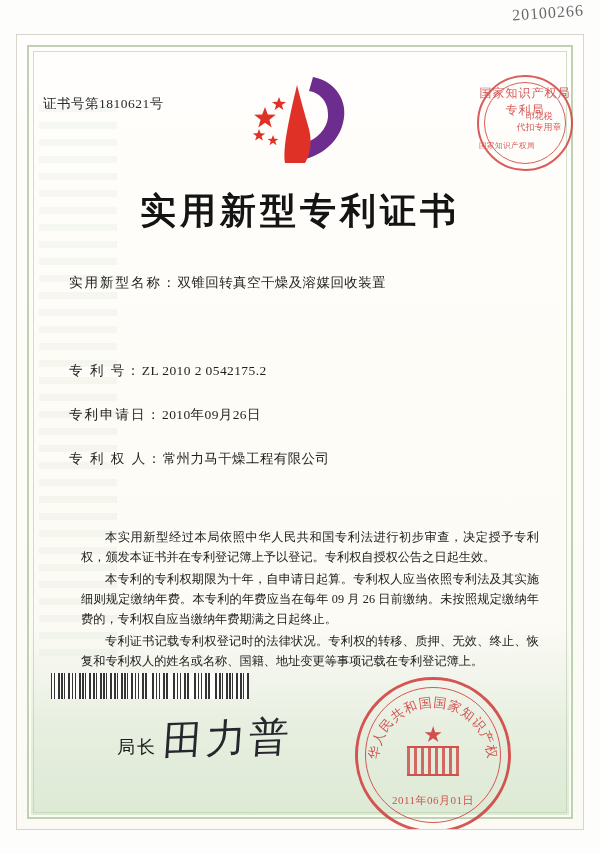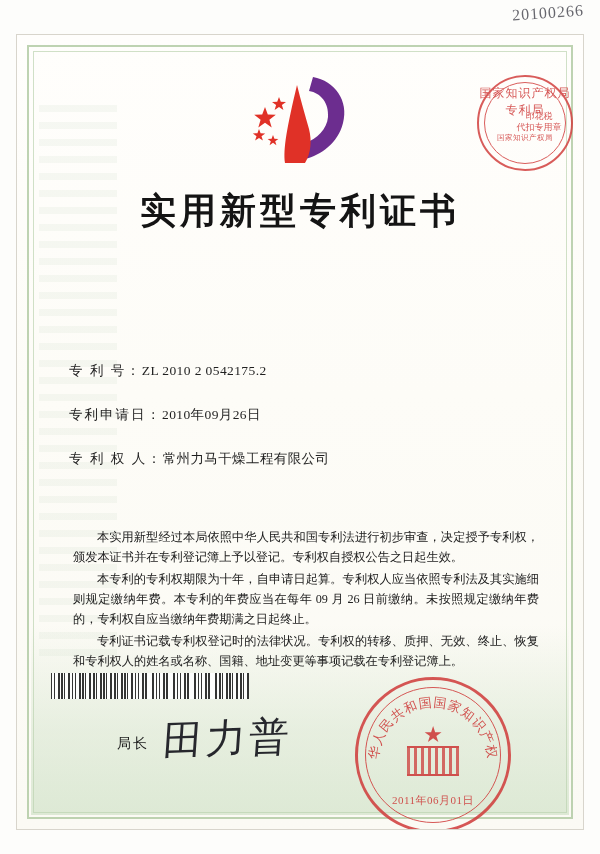--- a/index.html
+++ b/index.html
@@ -147,23 +147,22 @@
     left: 0; top: 34px;
     width: 92px;
     text-align: center;
     font-size: 9px;
     line-height: 11px;
     color: #cf3b3a;
     margin-left: 14px;
   }
   #top-seal .seal-bot {
     position: absolute;
-    left: 0; bottom: 26px;
+    left: 0; bottom: 18px;
     width: 92px;
-    text-align: center;
     font-size: 7.5px;
     letter-spacing: .5px;
     color: #cf3b3a;
   }
 
   
   #main-title {
     position: absolute;
     left: 0; right: 0;
     top: 152px;
@@ -199,21 +198,21 @@
     position: absolute;
     left: 52px;
     top: 492px;
     width: 470px;
     font-size: 12.2px;
     line-height: 20px;
     color: #202020;
     text-align: justify;
   }
   #body-text p {
-    margin: 0 0 2px 4px;
+    margin: 0 0 2px 12px;
     text-indent: 24px;
   }
 
   
   #barcode {
     position: absolute;
     left: 34px;
     top: 638px;
     width: 198px;
     height: 26px;
@@ -226,21 +225,21 @@
         #1b1b1b 7px, #1b1b1b 9px,
         #ffffff 9px, #ffffff 10.5px);
     opacity: .88;
   }
 
   
   #director-label {
     position: absolute;
     left: 100px;
     top: 700px;
-    font-size: 14px;
+    font-size: 18px;
     letter-spacing: 2px;
     color: #1c1c1c;
   }
   #signature {
     position: absolute;
     left: 146px;
     top: 676px;
     font-size: 40px;
     font-family: "DejaVu Serif", serif;
     color: #12121a;
@@ -320,20 +319,21 @@
 
   <div id="scan-id">20100266</div>
 
   <div id="certificate">
     <div id="paper-tint"></div>
     <div id="watermark-band"></div>
     <div id="bottom-wash"></div>
     <div id="frame-outer"></div>
     <div id="frame-inner"></div>
 
+    <div id="cert-no">证书号第1810621号</div>
 
     <div id="logo">
       <svg viewBox="0 0 118 100" width="118" height="100">
 
         <path d="M74 6 C96 10 110 30 104 52 C99 72 82 84 66 88 L66 72 C78 68 88 58 89 46 C90 32 82 22 70 20 Z" fill="#6c2d8f"></path>
 
         <path d="M58 14 C62 30 66 44 70 58 C73 70 72 82 66 92 L46 92 C44 78 48 56 58 14 Z" fill="#e03127"></path>
 
         <g fill="#e03127">
           <polygon points="26,36 28.8,43.6 36.8,43.8 30.4,48.7 32.7,56.5 26,51.8 19.3,56.5 21.6,48.7 15.2,43.8 23.2,43.6"></polygon>
@@ -346,20 +346,23 @@
 
     <div id="top-seal">
       <div class="seal-inner"></div>
       <div class="seal-arc">国家知识产权局专利局</div>
       <div class="seal-mid">印花税<br>代扣专用章</div>
       <div class="seal-bot">国家知识产权局</div>
     </div>
 
     <div id="main-title">实用新型专利证书</div>
 
+    <div class="field" id="f-name">
+      <span class="lbl">实用新型名称：</span><span class="val">双锥回转真空干燥及溶媒回收装置</span>
+    </div>
     <div class="field" id="f-patno">
       <span class="lbl">专 利 号：</span><span class="val">ZL 2010 2 0542175.2</span>
     </div>
     <div class="field" id="f-appdate">
       <span class="lbl">专利申请日：</span><span class="val">2010年09月26日</span>
     </div>
     <div class="field" id="f-owner">
       <span class="lbl">专 利 权 人：</span><span class="val">常州力马干燥工程有限公司</span>
     </div>
 

